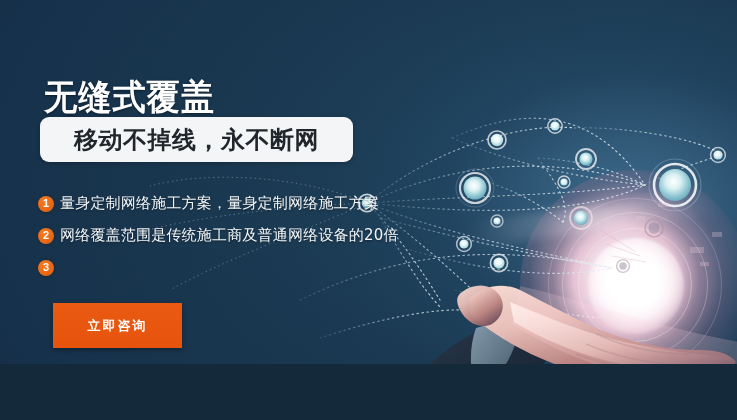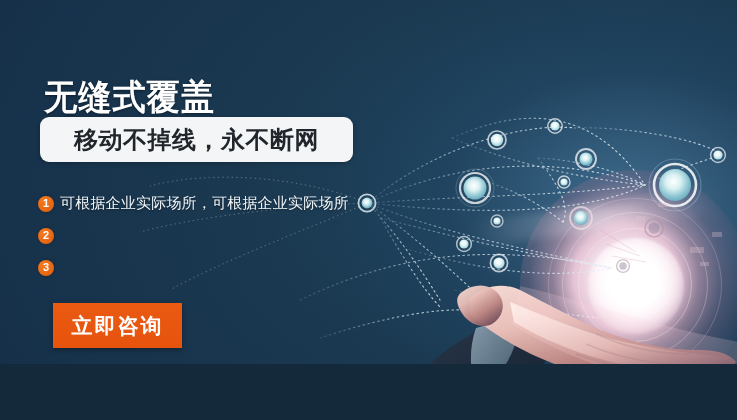--- a/index.html
+++ b/index.html
@@ -100,21 +100,21 @@
 
   .cta{
     position:absolute; left:53px; top:303px;
     width:129px; height:45px;
     background:linear-gradient(180deg,#ea5a11 0%,#e6530d 100%);
     border:none; cursor:pointer;
     display:flex; align-items:center; justify-content:center;
     box-shadow:0 2px 5px rgba(0,0,0,.35);
   }
   .cta span{
-    color:#ffffff; font-size:21px; font-weight:600; letter-spacing:2px;
+    color:#ffffff; font-size:13px; font-weight:600; letter-spacing:2px;
     font-family:"DejaVu Sans","Liberation Sans",sans-serif;
   }
 </style>
 </head>
 <body>
 
 <div class="banner">
 
   <div class="netwrap">
 
@@ -294,25 +294,26 @@
     <div class="headline">无缝式覆盖</div>
 
     <div class="subbox">
       <span>移动不掉线，永不断网</span>
     </div>
 
     <div class="bullets">
 
       <div class="bullet">
         <span class="bnum">1</span>
-        <span class="btext">可根据企业实际场所，可根据企业实际场所</span>
+        <span class="btext">量身定制网络施工方案，量身定制网络施工方案</span>
       </div>
 
       <div class="bullet">
         <span class="bnum">2</span>
+        <span class="btext">网络覆盖范围是传统施工商及普通网络设备的20倍</span>
       </div>
 
       <div class="bullet">
         <span class="bnum">3</span>
       </div>
 
     </div>
 
     <div class="cta">
       <span>立即咨询</span>

